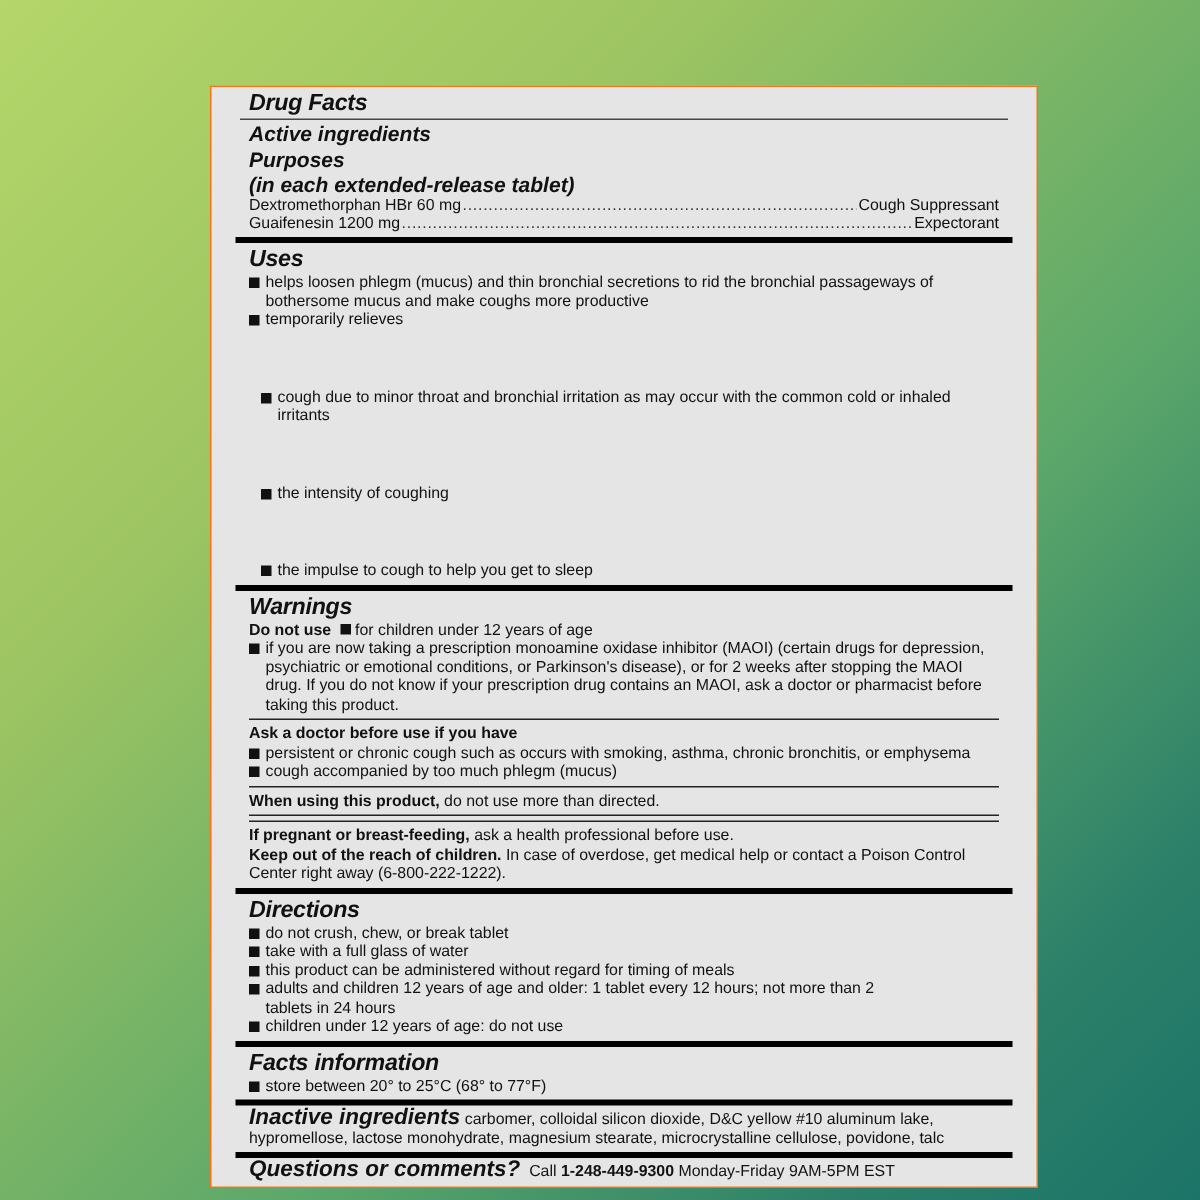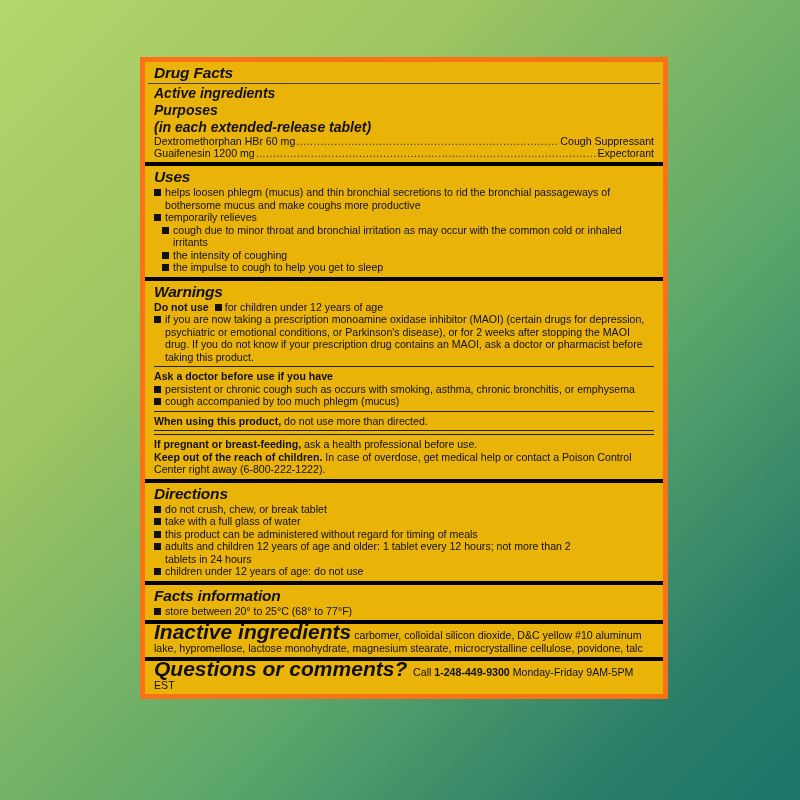--- a/index.html
+++ b/index.html
@@ -4,38 +4,38 @@
 <style>
   html, body { margin: 0; padding: 0; }
   body {
     width: 800px; height: 800px; overflow: hidden;
     background: linear-gradient(135deg, #b4d66a 0%, #9cc462 30%, #5da86a 62%, #2c8069 85%, #1c7468 100%);
     font-family: "Liberation Sans", sans-serif;
     color: #111;
   }
   .panel {
     position: absolute; left: 140px; top: 57px; width: 512px;
-    background: #eab308; border: 5px solid #f97316;
-    padding: 0 3px;
+    background: #e5e5e5; border: 1px solid #f97316;
+    padding: 0 19px;
   }
   .sec { padding: 2px 6px 3px 6px; font-size: 10.6px; line-height: 12.5px; }
   .bar { height: 4px; background: #000; margin: 0 -3px; }
   .thin { height: 1px; background: #222; margin: 3px 0 3px 0; }
   .h { font-weight: bold; font-style: italic; font-size: 15.5px; line-height: 18px; letter-spacing: -0.2px; }
   .h2 { font-weight: bold; font-style: italic; font-size: 14px; line-height: 17px; }
   .row { display: flex; justify-content: space-between; align-items: baseline; flex-direction: column; }
   .ing { display: flex; align-items: baseline; font-size: 10.6px; line-height: 11.5px; }
   .ing .dots { flex: 1; overflow: hidden; white-space: nowrap; margin: 0 1px; color: #333; }
   .ing .dots::before { content: "................................................................................................................................................................................................"; letter-spacing: 0.5px; }
   .li { position: relative; padding-left: 11px; }
-  .li.sub { margin-left: 8px; }
+  .li.sub { margin-left: 8px; margin-top: 39px; }
   .li::before { content: ""; position: absolute; left: 0; top: 3px; width: 7px; height: 7px; background: #111; }
   .sq { display: inline-block; width: 7px; height: 7px; background: #111; margin: 0 3px 0 6px; vertical-align: 0px; }
   b { font-weight: bold; }
-  .inl-h { font-weight: bold; font-style: italic; font-size: 21px; }
+  .inl-h { font-weight: bold; font-style: italic; font-size: 15px; }
 </style>
 </head>
 <body>
 
 <div class="panel">
 
   <div class="sec">
     <div class="h">Drug Facts</div>
     <div class="thin" style="margin:1px -6px 1px -6px;background:#444;"></div>
     <div class="row">

